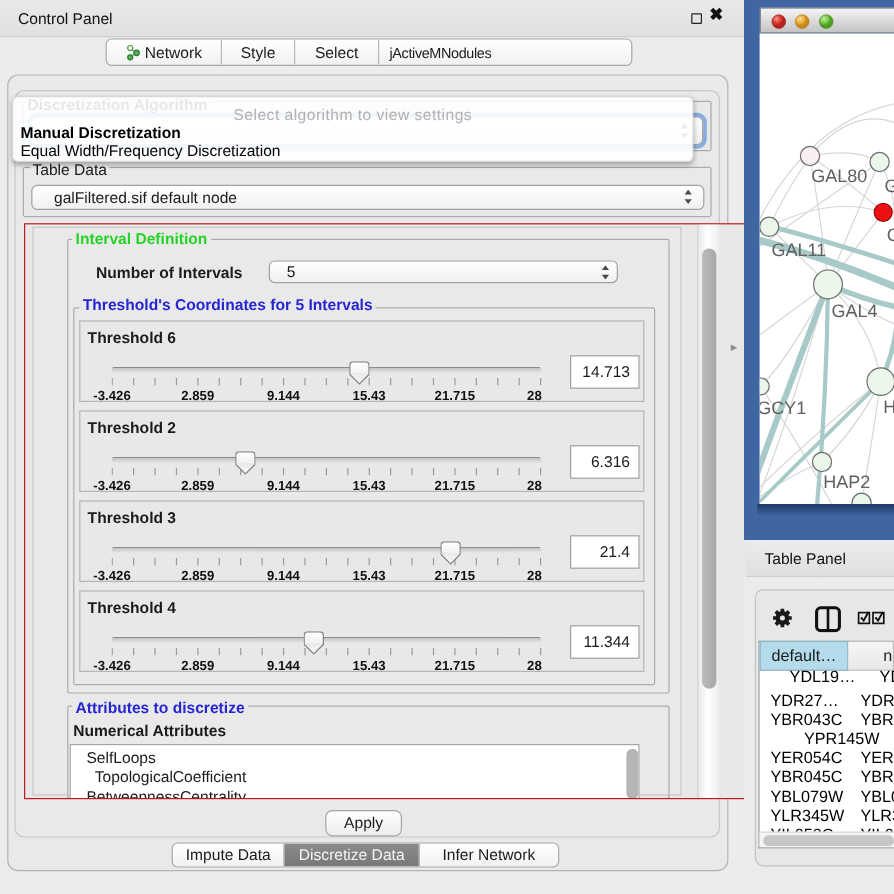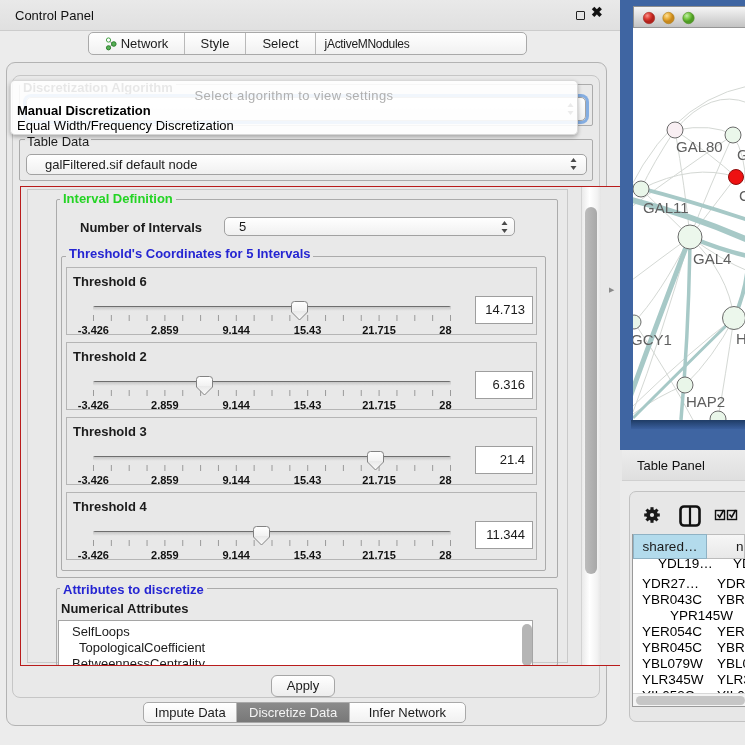--- a/index.html
+++ b/index.html
@@ -450,21 +450,21 @@
   <line x1="47" y1="2" x2="47" y2="20" stroke="#111" stroke-width="2.2"></line>
   <g stroke="#111" fill="none">
     <rect x="72.5" y="5.5" width="9" height="9" stroke-width="1.4"></rect>
     <path d="M74.5 9.5 l2.2 2.7 4-7.2" stroke-width="1.6"></path>
     <rect x="84.5" y="5.5" width="9" height="9" stroke-width="1.4"></rect>
     <path d="M86.5 9.5 l2.2 2.7 4-7.2" stroke-width="1.6"></path>
   </g>
 </svg>
 
 <div class="abs" id="ttable"></div>
-<div class="abs" style="left:633px; top:534px; width:74px; height:25px; background:#b3dbec; border:1px solid #8fb2c4; line-height:23px; text-align:center; font-size:13.5px;">shared…</div>
+<div class="abs" style="left:633px; top:534px; width:74px; height:25px; background:#b3dbec; border:1px solid #8fb2c4; line-height:23px; text-align:center; font-size:13.5px;">default…</div>
 <div class="abs" style="left:707px; top:534px; width:38px; height:25px; background:linear-gradient(#f6f6f6,#e8e8e8); border:1px solid #bcbcbc; border-left:none; line-height:23px; padding-left:29px; font-size:13.5px;">n</div>
 <div class="trow" style="top:556px;margin-left:16px;"><span>YDL19…</span><span class="c2">YDL1</span></div>
 <div class="trow" style="top:576px;"><span>YDR27…</span><span class="c2">YDR2</span></div>
 <div class="trow" style="top:592px;"><span>YBR043C</span><span class="c2">YBR0</span></div>
 <div class="trow" style="top:608px;margin-left:28px;"><span>YPR145W</span><span class="c2">YPR1</span></div>
 <div class="trow" style="top:624px;"><span>YER054C</span><span class="c2">YER0</span></div>
 <div class="trow" style="top:640px;"><span>YBR045C</span><span class="c2">YBR0</span></div>
 <div class="trow" style="top:656px;"><span>YBL079W</span><span class="c2">YBL0</span></div>
 <div class="trow" style="top:672px;"><span>YLR345W</span><span class="c2">YLR3</span></div>
 <div class="trow" style="top:688px;"><span>YIL052C</span><span class="c2">YIL0</span></div>

